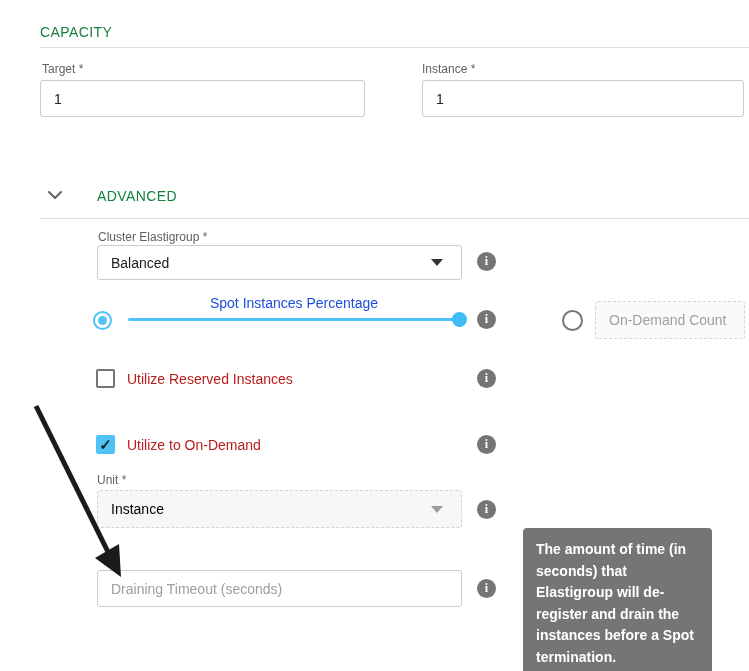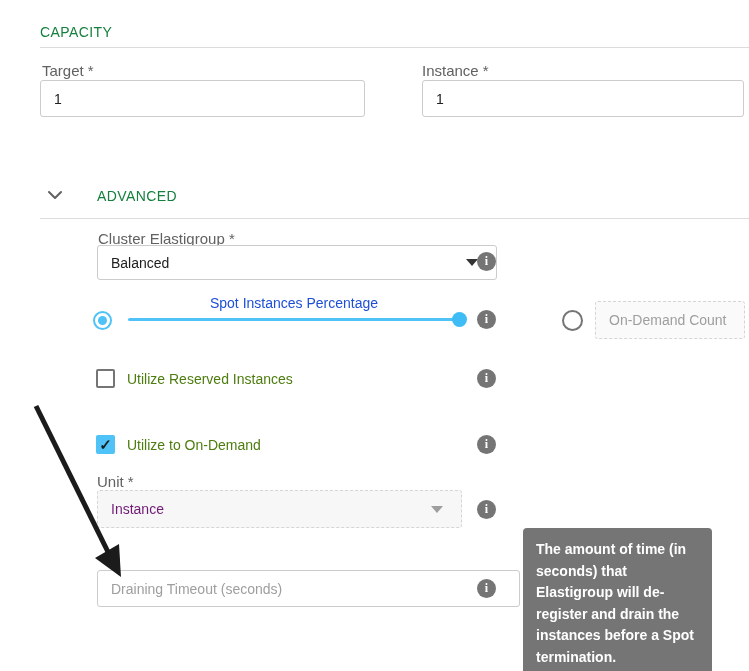--- a/index.html
+++ b/index.html
@@ -20,21 +20,21 @@
     letter-spacing: 0.4px;
   }
   .divider {
     position: absolute;
     left: 40px;
     right: 0;
     height: 1px;
     background: #dcdcdc;
   }
   .field-label {
-    font-size: 15px;
+    font-size: 12px;
     color: #616161;
   }
   .text-input {
     position: absolute;
     border: 1px solid #cccccc;
     border-radius: 3px;
     background: #ffffff;
     font-family: "Liberation Sans", sans-serif;
     font-size: 14px;
     color: #212121;
@@ -52,21 +52,21 @@
     align-items: center;
     justify-content: space-between;
     padding: 0 18px 0 13px;
     font-size: 14px;
     color: #212121;
     cursor: pointer;
   }
   .select-box.disabled {
     border: 1px dashed #d5d5d5;
     background: #f7f7f7;
-    color: #701a75;
+    color: #000000;
     cursor: default;
   }
   .caret-down {
     width: 0; height: 0;
     border-left: 6px solid transparent;
     border-right: 6px solid transparent;
     border-top: 7px solid #333333;
   }
   .select-box.disabled .caret-down { border-top-color: #9e9e9e; }
 
@@ -99,21 +99,21 @@
     color: #1b1b1b;
     font-size: 15px;
     font-weight: bold;
     display: flex;
     align-items: center;
     justify-content: center;
   }
   .checkbox-label {
     position: absolute;
     font-size: 14px;
-    color: #4d7c0f;
+    color: #b91c1c;
   }
 
   .radio {
     position: absolute;
     border-radius: 50%;
     background: #ffffff;
     cursor: pointer;
   }
   .radio.selected {
     width: 19px; height: 19px;
@@ -191,21 +191,21 @@
 
   <span class="abs" style="left:47px; top:187px;">
     <svg width="16" height="12" viewBox="0 0 16 12">
       <polyline points="2,3 8,9 14,3" fill="none" stroke="#616161" stroke-width="2" stroke-linecap="round" stroke-linejoin="round"></polyline>
     </svg>
   </span>
   <div class="abs section-title" style="left:97px; top:188px;">ADVANCED</div>
   <div class="divider" style="top:218px;"></div>
 
   <div class="abs field-label" style="left:98px; top:230px;">Cluster Elastigroup *</div>
-  <div class="select-box" style="left:97px; top:245px; width:400px; height:35px;">
+  <div class="select-box" style="left:97px; top:245px; width:365px; height:35px;">
     <span>Balanced</span>
     <span class="caret-down"></span>
   </div>
   <div class="info-icon" style="left:477px; top:252px;">i</div>
 
   <div class="spot-label" style="left:128px; top:295px; width:332px; text-align:center;">Spot Instances Percentage</div>
   <div class="radio selected" style="left:93px; top:311px;"></div>
   <div class="slider-track" style="left:128px; top:318px; width:332px;"></div>
   <div class="slider-thumb" style="left:452px; top:312px;"></div>
   <div class="info-icon" style="left:477px; top:310px;">i</div>
@@ -223,21 +223,21 @@
   <div class="checkbox-label" style="left:127px; top:437px;">Utilize to On-Demand</div>
   <div class="info-icon" style="left:477px; top:435px;">i</div>
 
   <div class="abs field-label" style="left:97px; top:473px;">Unit *</div>
   <div class="select-box disabled" style="left:97px; top:490px; width:365px; height:38px;">
     <span>Instance</span>
     <span class="caret-down"></span>
   </div>
   <div class="info-icon" style="left:477px; top:500px;">i</div>
 
-  <input class="text-input" style="left: 97px; top: 570px; width: 423px; height: 37px;" placeholder="Draining Timeout (seconds)">
+  <input class="text-input" style="left: 97px; top: 570px; width: 365px; height: 37px;" placeholder="Draining Timeout (seconds)">
   <div class="info-icon" style="left:477px; top:579px;">i</div>
 
   <div class="tooltip">
     <span>The amount of time (in seconds) that Elastigroup will de-register and drain the instances before a Spot termination.</span>
   </div>
 
   <svg class="arrow-overlay" viewBox="0 0 749 671">
     <line x1="36" y1="406" x2="109" y2="554" stroke="#1b1b1b" stroke-width="5"></line>
     <polygon points="121,577 95,558 119,544" fill="#1b1b1b"></polygon>
   </svg>

